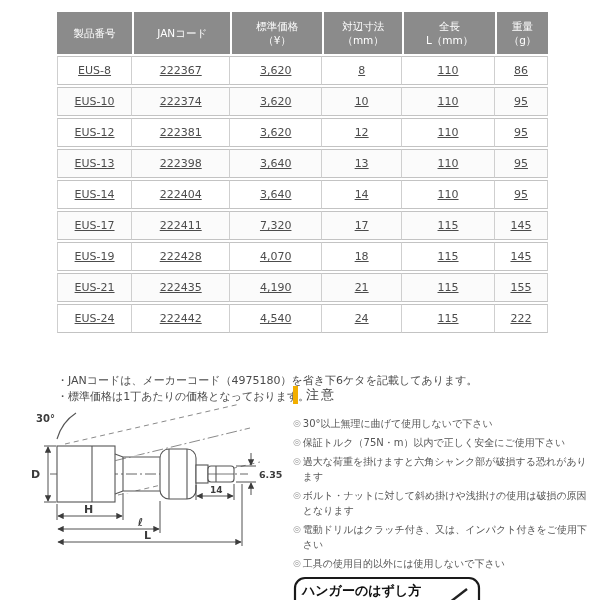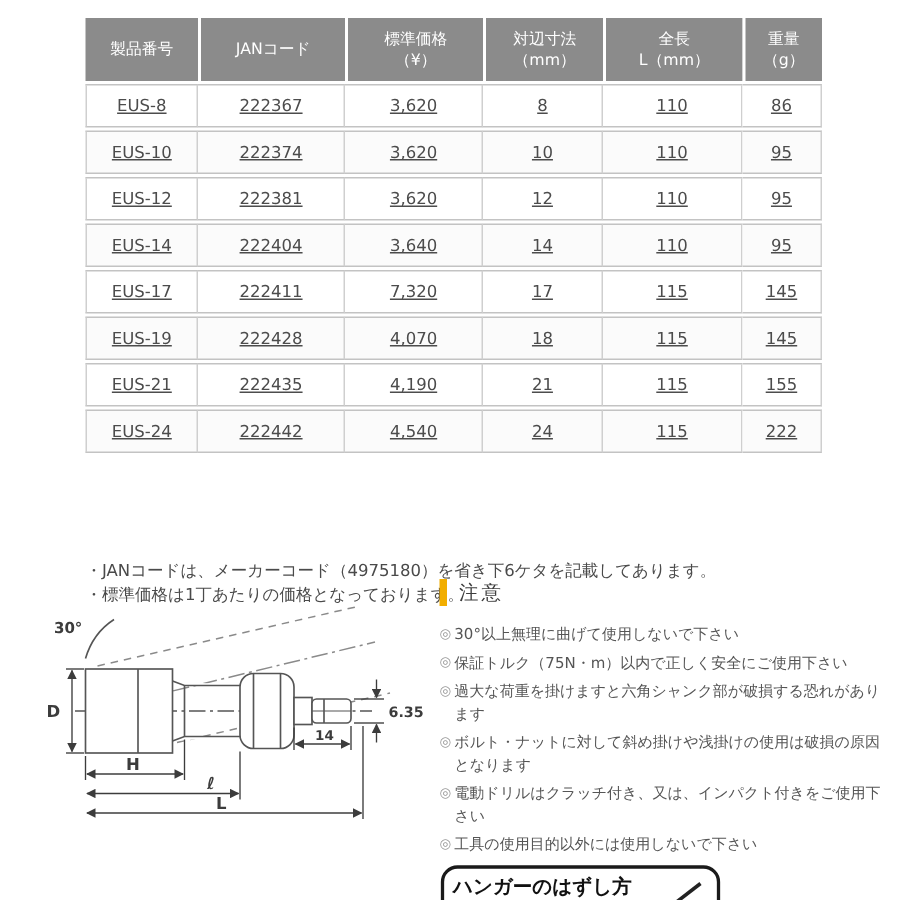--- a/index.html
+++ b/index.html
@@ -96,20 +96,28 @@
         </tr>
         <tr>
           <td>EUS-12</td>
           <td>222381</td>
           <td>3,620</td>
           <td>12</td>
           <td>110</td>
           <td>95</td>
         </tr>
         <tr>
+          <td>EUS-13</td>
+          <td>222398</td>
+          <td>3,640</td>
+          <td>13</td>
+          <td>110</td>
+          <td>95</td>
+        </tr>
+        <tr>
           <td>EUS-14</td>
           <td>222404</td>
           <td>3,640</td>
           <td>14</td>
           <td>110</td>
           <td>95</td>
         </tr>
         <tr>
           <td>EUS-17</td>
           <td>222411</td>

